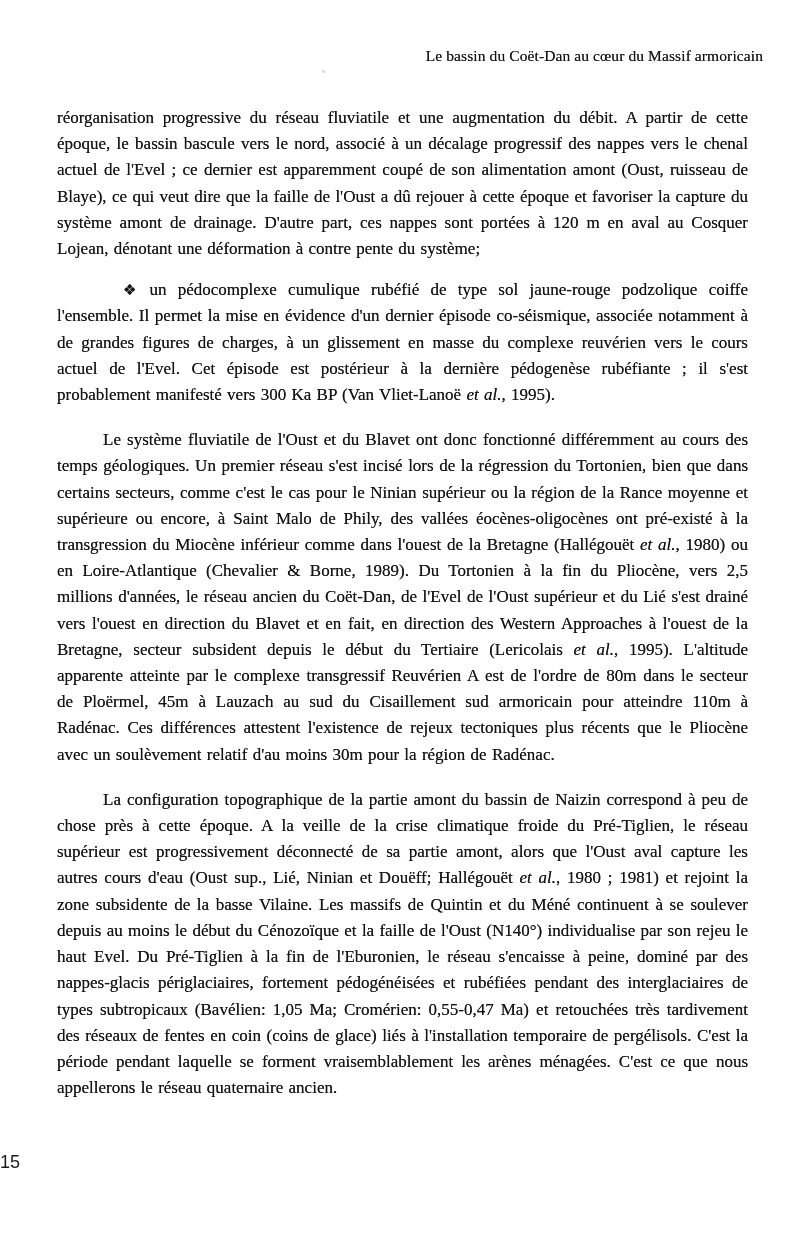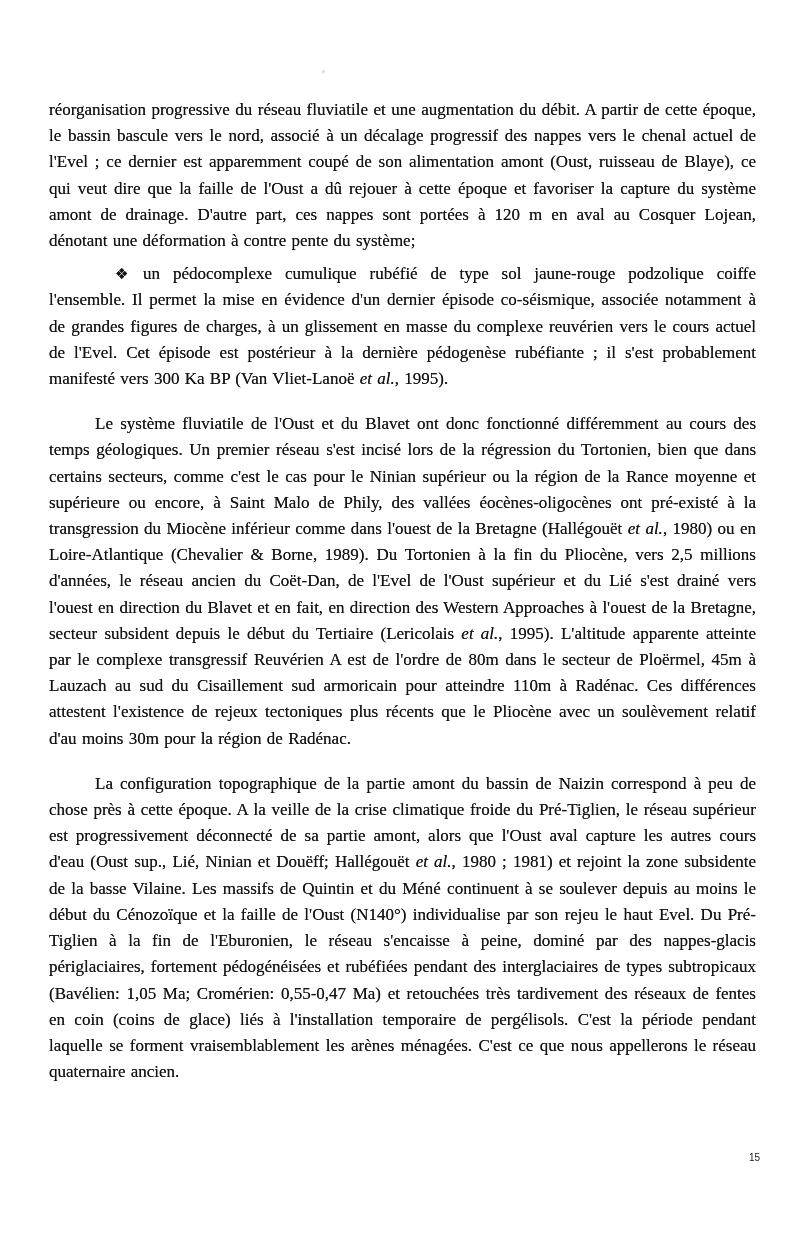--- a/index.html
+++ b/index.html
@@ -40,21 +40,21 @@
     top: 90px;
     left: 42px;
     width: 721px;
     font-size: 17px;
     line-height: 26.2px;
     text-align: justify;
     word-spacing: 0.06em;
     text-shadow: 0 0 0.35px rgba(0,0,0,0.7);
   }
   .para {
-    margin: 7px;
+    margin: 15px;
     padding: 0;
   }
   .para.gap {
     margin-top: 19px;
   }
   .para.indent {
     text-indent: 46px;
   }
   .para.bullet-indent {
     text-indent: 66px;
@@ -65,30 +65,31 @@
     margin-right: 7px;
   }
   .italic {
     font-style: italic;
   }
   .page-number {
     position: absolute;
     top: 1152px;
     left: 0;
     width: 760px;
-    text-align: right;
+    text-align: left;
     font-family: "Liberation Sans", "DejaVu Sans", sans-serif;
-    font-size: 10px;
+    font-size: 18px;
     color: #1a1a1a;
   }
 </style>
 </head>
 <body>
 
 <div class="page">
+  <div class="running-header">Le bassin du Coët-Dan au cœur du Massif armoricain</div>
   <div class="scan-dot"></div>
   <div class="document-body">
       <p class="para"><span>réorganisation progressive du réseau fluviatile et une augmentation du débit. A partir de cette époque, le bassin bascule vers le nord, associé à un décalage progressif des nappes vers le chenal actuel de l'Evel ; ce dernier est apparemment coupé de son alimentation amont (Oust, ruisseau de Blaye), ce qui veut dire que la faille de l'Oust a dû rejouer à cette époque et favoriser la capture du système amont de drainage. D'autre part, ces nappes sont portées à 120 m en aval au Cosquer Lojean, dénotant une déformation à contre pente du système;</span></p>
       <p class="para bullet-indent"><span class="bullet-glyph">❖</span><span>un pédocomplexe cumulique rubéfié de type sol jaune-rouge podzolique coiffe l'ensemble. Il permet la mise en évidence d'un dernier épisode co-séismique, associée notamment à de grandes figures de charges, à un glissement en masse du complexe reuvérien vers le cours actuel de l'Evel. Cet épisode est postérieur à la dernière pédogenèse rubéfiante ; il s'est probablement manifesté vers 300 Ka BP (Van Vliet-Lanoë </span><span class="italic">et al.</span><span>, 1995).</span></p>
       <p class="para gap indent"><span>Le système fluviatile de l'Oust et du Blavet ont donc fonctionné différemment au cours des temps géologiques. Un premier réseau s'est incisé lors de la régression du Tortonien, bien que dans certains secteurs, comme c'est le cas pour le Ninian supérieur ou la région de la Rance moyenne et supérieure ou encore, à Saint Malo de Phily, des vallées éocènes-oligocènes ont pré-existé à la transgression du Miocène inférieur comme dans l'ouest de la Bretagne (Hallégouët </span><span class="italic">et al.</span><span>, 1980) ou en Loire-Atlantique (Chevalier &amp; Borne, 1989). Du Tortonien à la fin du Pliocène, vers 2,5 millions d'années, le réseau ancien du Coët-Dan, de l'Evel de l'Oust supérieur et du Lié s'est drainé vers l'ouest en direction du Blavet et en fait, en direction des Western Approaches à l'ouest de la Bretagne, secteur subsident depuis le début du Tertiaire (Lericolais </span><span class="italic">et al.</span><span>, 1995). L'altitude apparente atteinte par le complexe transgressif Reuvérien A est de l'ordre de 80m dans le secteur de Ploërmel, 45m à Lauzach au sud du Cisaillement sud armoricain pour atteindre 110m à Radénac. Ces différences attestent l'existence de rejeux tectoniques plus récents que le Pliocène avec un soulèvement relatif d'au moins 30m pour la région de Radénac.</span></p>
       <p class="para gap indent"><span>La configuration topographique de la partie amont du bassin de Naizin correspond à peu de chose près à cette époque. A la veille de la crise climatique froide du Pré-Tiglien, le réseau supérieur est progressivement déconnecté de sa partie amont, alors que l'Oust aval capture les autres cours d'eau (Oust sup., Lié, Ninian et Douëff; Hallégouët </span><span class="italic">et al.</span><span>, 1980 ; 1981) et rejoint la zone subsidente de la basse Vilaine. Les massifs de Quintin et du Méné continuent à se soulever depuis au moins le début du Cénozoïque et la faille de l'Oust (N140°) individualise par son rejeu le haut Evel. Du Pré-Tiglien à la fin de l'Eburonien, le réseau s'encaisse à peine, dominé par des nappes-glacis périglaciaires, fortement pédogénéisées et rubéfiées pendant des interglaciaires de types subtropicaux (Bavélien: 1,05 Ma; Cromérien: 0,55-0,47 Ma) et retouchées très tardivement des réseaux de fentes en coin (coins de glace) liés à l'installation temporaire de pergélisols. C'est la période pendant laquelle se forment vraisemblablement les arènes ménagées. C'est ce que nous appellerons le réseau quaternaire ancien.</span></p>
     </div>
   <div class="page-number">15</div>
 </div>
 

